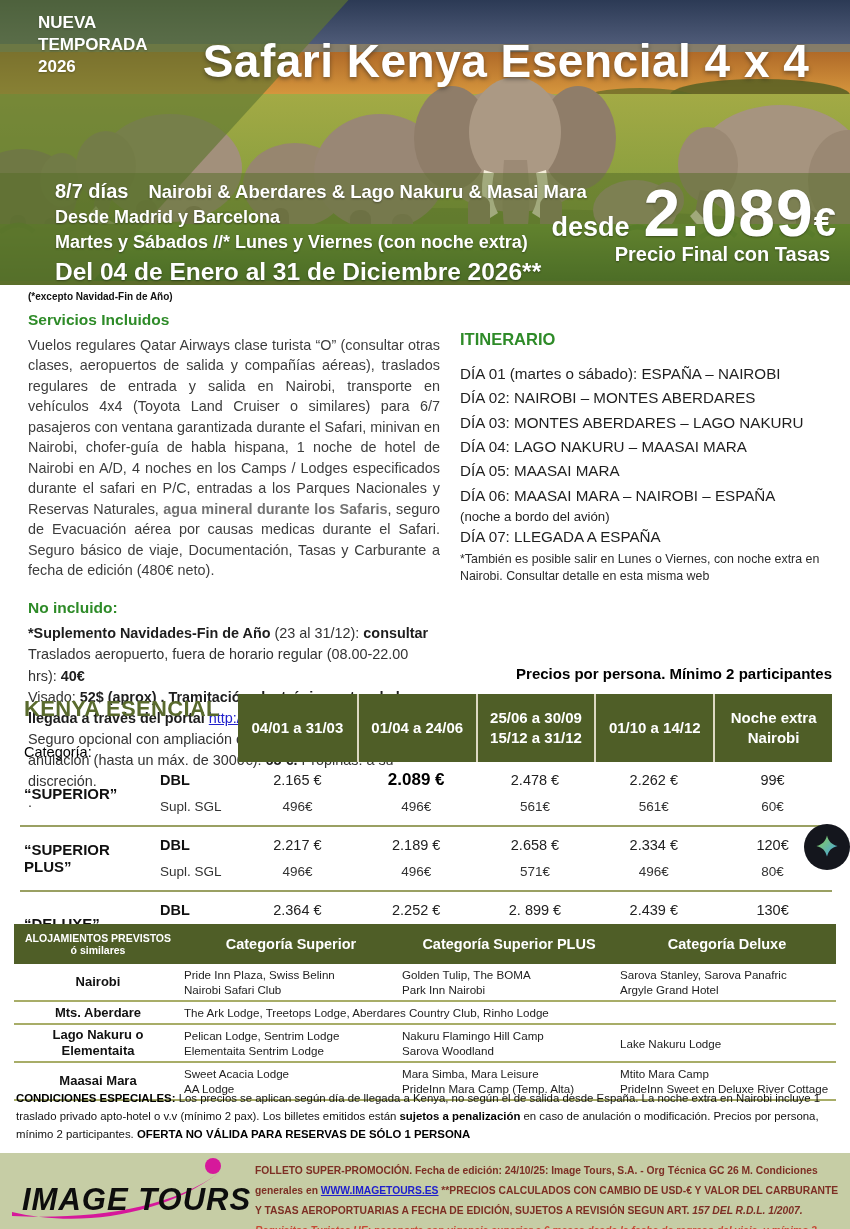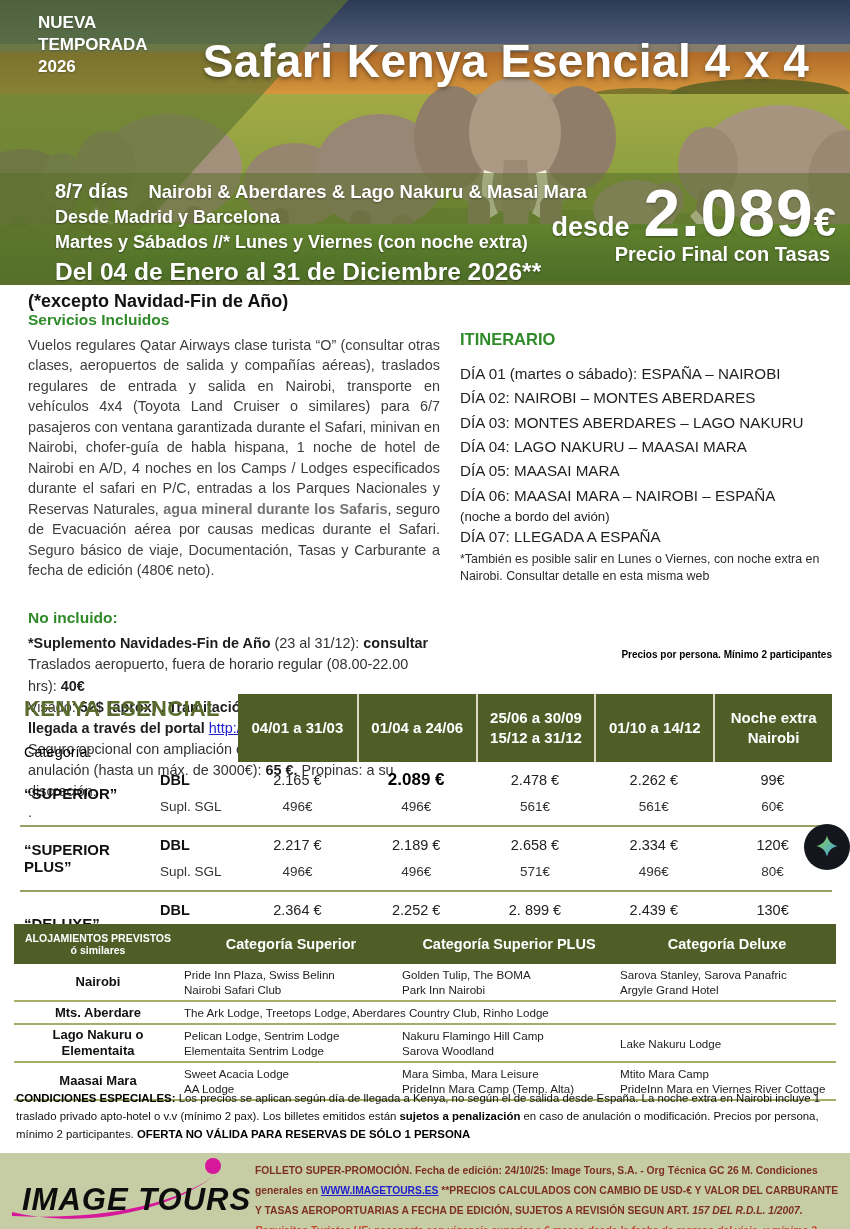--- a/index.html
+++ b/index.html
@@ -27,38 +27,38 @@
   .b-dates { font-size:24.5px; margin-top:5px; }
   .band-right { position:absolute; right:14px; top:2px; color:#fff; text-align:right;
                 text-shadow:0 1px 2px rgba(0,0,0,.38); }
   .price-line { display:flex; align-items:baseline; }
   .desde { font-size:27px; font-weight:bold; margin-right:14px; }
   .price { font-size:66px; font-weight:bold; letter-spacing:1px; }
   .euro { font-size:40px; font-weight:bold; }
   .price-note { font-size:20px; font-weight:bold; margin-top:-8px; padding-right:6px; }
 
   
-  .exception { position:absolute; top:291px; left:28px; font-size:18px; font-weight:bold; color:#111; }
+  .exception { position:absolute; top:291px; left:28px; font-size:10px; font-weight:bold; color:#111; }
   .left-col { position:absolute; top:311px; left:28px; width:412px; }
   .g-head { color:#2e8b28; font-weight:bold; font-size:15.5px; margin-bottom:6px; }
   .svc-text { font-size:14.4px; color:#3d3d3d; text-align:justify; line-height:1.42; }
   .svc-text b { color:#737373; }
-  .ni-head { margin-top:29px; }
+  .ni-head { margin-top:19px; }
   .ni { font-size:14.4px; color:#333; line-height:1.46; }
   .ni b { color:#1d1d1d; }
   .link { color:#2020cc; text-decoration:underline; cursor:pointer; }
 
   .right-col { position:absolute; top:330px; left:460px; width:376px; }
   .itin-days { margin-top:13px; font-size:15.2px; color:#1f1f1f; line-height:1.6; }
   .itin-note { font-size:13.2px; color:#1f1f1f; line-height:1.35; }
   .itin-day7 { font-size:15.2px; color:#1f1f1f; line-height:1.5; }
   .itin-foot { font-size:12.4px; color:#2c2c2c; line-height:1.35; margin-top:3px; }
 
   
-  .p-note { position:absolute; top:649px; right:18px; font-size:10px; font-weight:bold; color:#000; }
+  .p-note { position:absolute; top:665px; right:18px; font-size:15px; font-weight:bold; color:#000; }
   .ptable { position:absolute; top:694px; left:20px; width:812px; }
   .pt-grid { display:grid; grid-template-columns:140px 78px repeat(5,118.8px); }
   .pt-headrow { height:68px; }
   .pt-headlabel { grid-column:1 / 3; position:relative; }
   .pt-title { position:absolute; top:2px; left:4px; color:#5a6b2e; font-weight:bold; font-size:22px; letter-spacing:.3px; }
   .pt-cat { position:absolute; bottom:2px; left:4px; color:#000; font-weight:normal; font-size:14.5px; }
   .pt-th { background:#4f5e27; color:#fff; font-weight:bold; font-size:15px; display:flex;
            align-items:center; justify-content:center; text-align:center; white-space:pre-line; line-height:1.35; }
   .pt-th + .pt-th { border-left:2px solid #ddd9c3; }
   .pt-row { display:grid; grid-template-columns:140px 78px repeat(5,118.8px);
@@ -335,21 +335,21 @@
 Sarova Woodland</div>
       <div class="at-cell">Lake Nakuru Lodge</div>
     </div>
     <div class="at-grid at-row">
       <div class="at-label">Maasai Mara</div>
       <div class="at-cell">Sweet Acacia Lodge
 AA Lodge</div>
       <div class="at-cell">Mara Simba, Mara Leisure
 PrideInn Mara Camp (Temp. Alta)</div>
       <div class="at-cell">Mtito Mara Camp
-PrideInn Mara en Viernes River Cottage</div>
+PrideInn Sweet en Deluxe River Cottage</div>
     </div>
   </div>
 
   <div class="conds"><b>CONDICIONES ESPECIALES:</b><span> Los precios se aplican según día de llegada a Kenya, no según el de salida desde España. La noche extra en Nairobi incluye 1 traslado privado apto-hotel o v.v (mínimo 2 pax). Los billetes emitidos están </span><b>sujetos a penalización</b><span> en caso de anulación o modificación. Precios por persona, mínimo 2 participantes. </span><b>OFERTA NO VÁLIDA PARA RESERVAS DE SÓLO 1 PERSONA</b></div>
 
   <div class="footer">
     <div class="logo">
       <svg width="238" height="70" viewBox="0 0 238 70">
         <path d="M4 56 C 70 72 155 60 212 16 C 165 52 85 64 4 60 Z" fill="#d6189b"></path>
         <circle cx="205" cy="10" r="8" fill="#d6189b"></circle>

